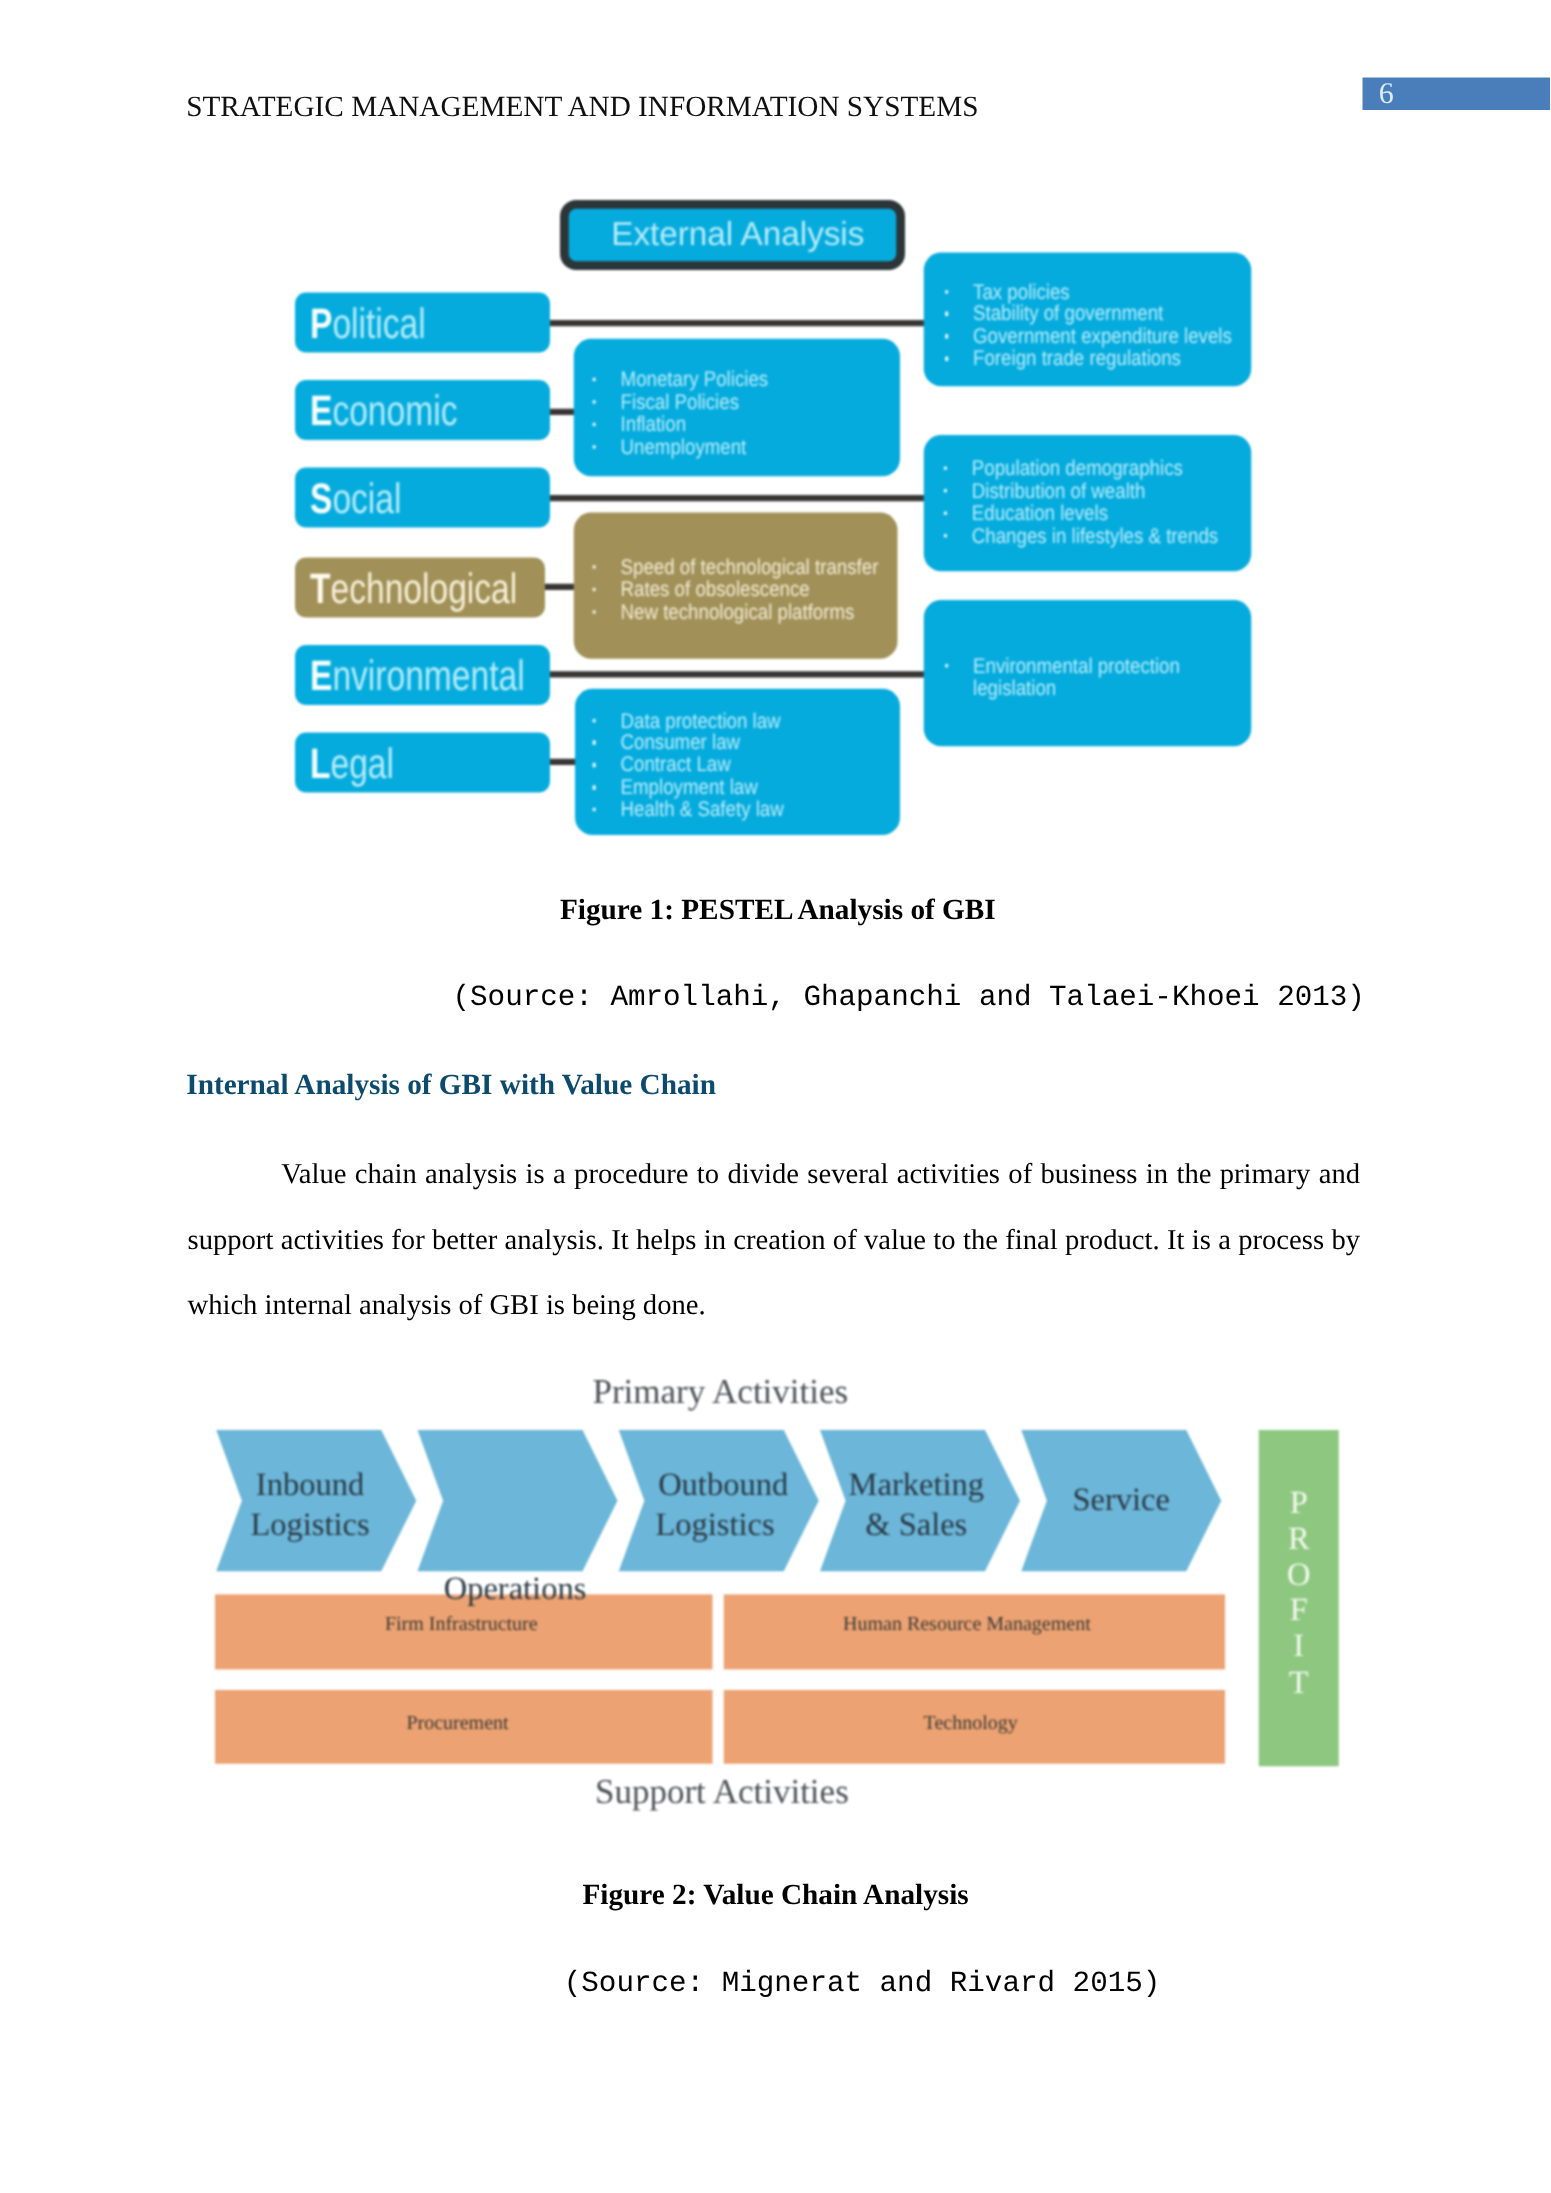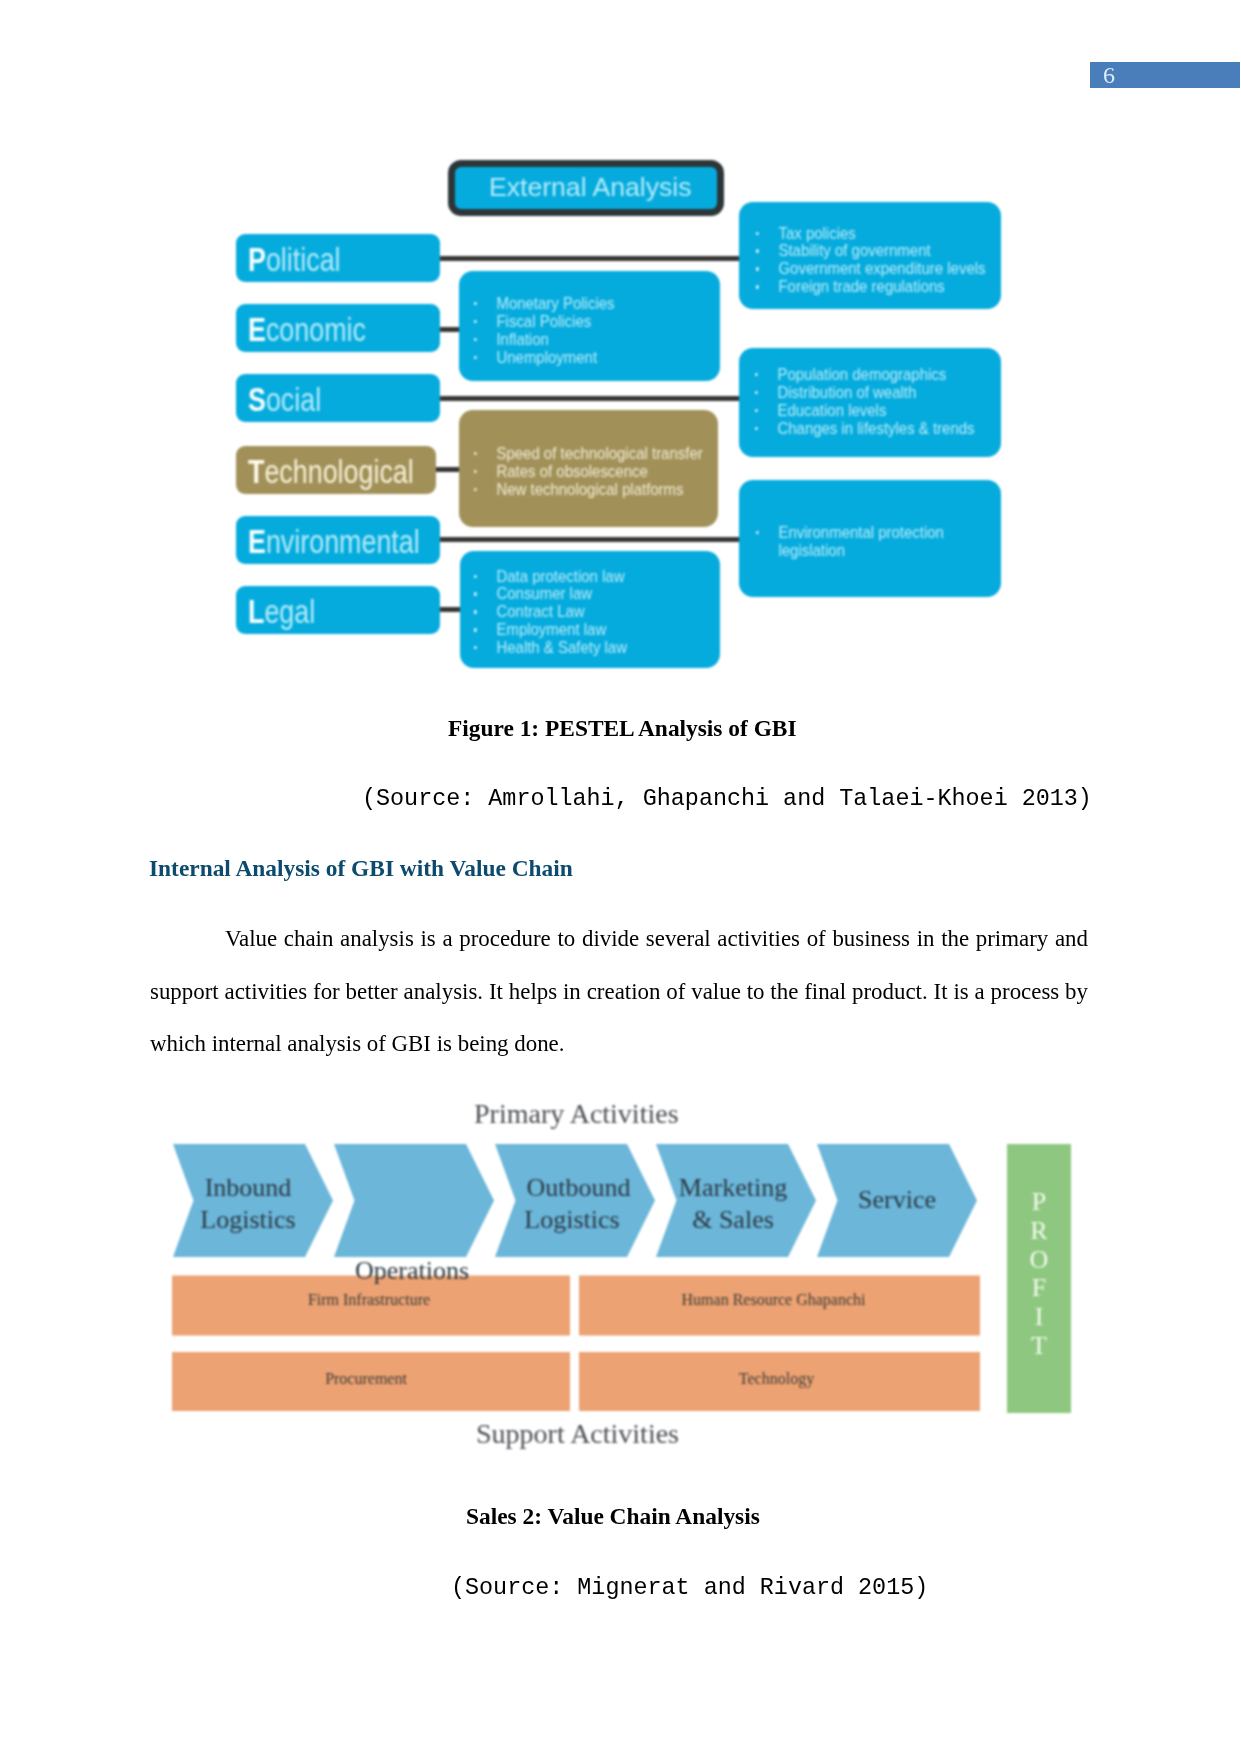--- a/index.html
+++ b/index.html
@@ -43,20 +43,21 @@
   .bul .r{display:block;position:relative;height:17.9px;}
   .bul .r i{position:absolute;left:0;top:7px;width:3.4px;height:3.4px;background:#dff7fe;border-radius:50%;}
   .bul .r u{text-decoration:none;display:inline-block;margin-left:25.5px;}
   .pbox.khaki .bul{color:#f3ecd5;}
   .pbox.khaki .bul .r i{background:#f5eedc;}
 </style>
 </head>
 <body>
 
 <div class="page">
+  <div id="hdr-title">STRATEGIC MANAGEMENT AND INFORMATION SYSTEMS</div>
   <div id="pagenum">
       <span>6</span>
     </div>
 
   <div id="pestel">
 
     <div class="conn" style="left:438px;top:256px;width:304px;"></div>
     <div class="conn" style="left:438px;top:327px;width:23px;"></div>
     <div class="conn" style="left:438px;top:396px;width:304px;"></div>
     <div class="conn" style="left:436px;top:467px;width:25px;"></div>
@@ -168,29 +169,29 @@
     </div>
     <div class="chevlabel" style="left:673px;top:1172px;width:120px;">
       <span style="display:block;">Marketing</span>
       <span style="display:block;">&amp; Sales</span>
     </div>
     <div class="chevlabel" style="left:837px;top:1184px;width:120px;">
       <span style="display:block;">Service</span>
     </div>
 
     <div class="supplabel" style="left:170px;top:1291px;width:398px;text-align:center;">Firm Infrastructure</div>
-    <div class="supplabel" style="left:573px;top:1291px;width:401px;text-align:center;">Human Resource Ghapanchi</div>
+    <div class="supplabel" style="left:573px;top:1291px;width:401px;text-align:center;">Human Resource Management</div>
     <div class="supplabel" style="left:167px;top:1370px;width:398px;text-align:center;">Procurement</div>
     <div class="supplabel" style="left:576px;top:1370px;width:401px;text-align:center;">Technology</div>
 
     <div style="position:absolute;left:1007px;top:1188px;width:64px;text-align:center;">
       <span class="profitletter" style="position:static;display:block;line-height:28.8px;">P</span>
       <span class="profitletter" style="position:static;display:block;line-height:28.8px;">R</span>
       <span class="profitletter" style="position:static;display:block;line-height:28.8px;">O</span>
       <span class="profitletter" style="position:static;display:block;line-height:28.8px;">F</span>
       <span class="profitletter" style="position:static;display:block;line-height:28.8px;">I</span>
       <span class="profitletter" style="position:static;display:block;line-height:28.8px;">T</span>
     </div>
   </div>
 
-  <div class="figcap" style="left:466px;top:1503px;">Sales 2: Value Chain Analysis</div>
+  <div class="figcap" style="left:466px;top:1503px;">Figure 2: Value Chain Analysis</div>
   <div class="src" style="left:451px;top:1575px;">(Source: Mignerat and Rivard 2015)</div>
 </div>
 
 </body></html>

